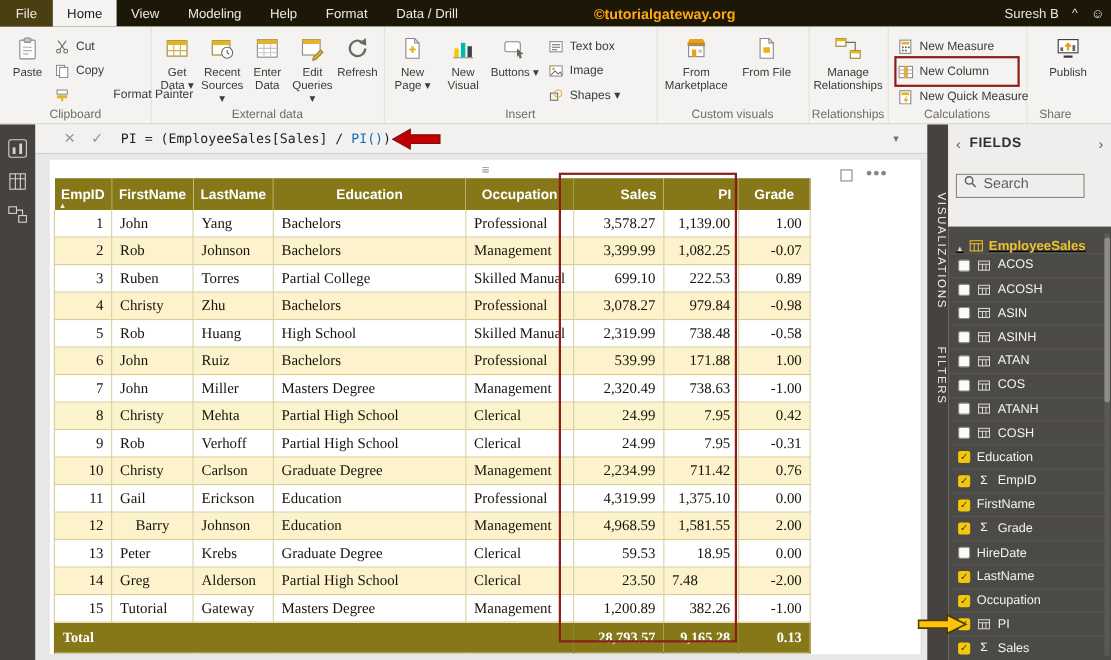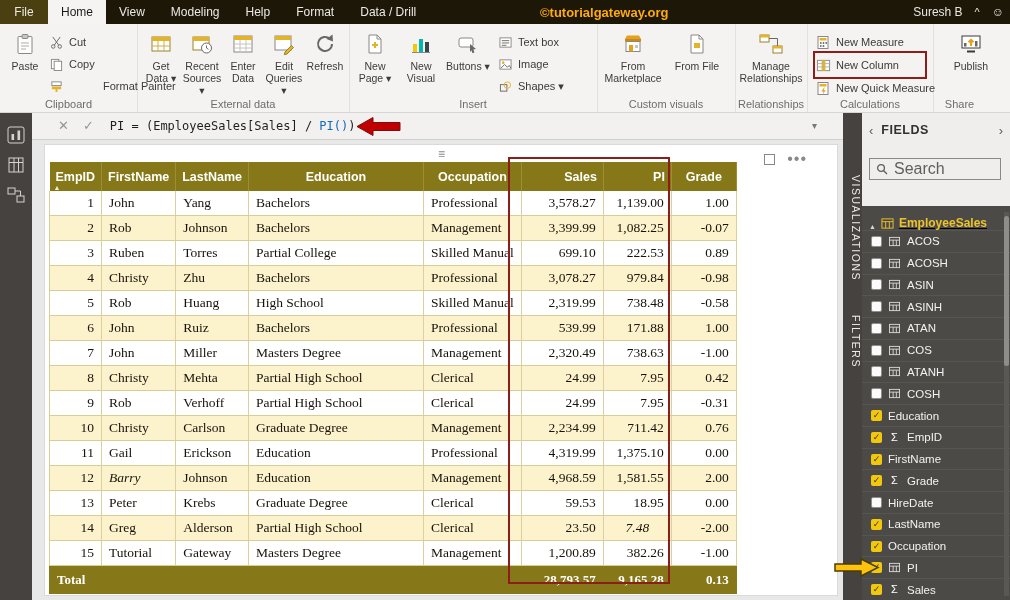--- a/index.html
+++ b/index.html
@@ -65,22 +65,22 @@
   .strip{position:absolute;left:843px;top:112px;width:19px;height:488px;background:#454240;z-index:6;}
   .strip-label{position:absolute;left:0;width:19px;display:flex;justify-content:center;
                writing-mode:vertical-rl;font-size:10.5px;letter-spacing:1.5px;color:#edecea;}
 
   
   .fields{position:absolute;left:862px;top:112px;width:148px;height:488px;background:#efeeec;z-index:6;}
   .fields-header{position:absolute;left:0;top:0;width:148px;height:36px;display:flex;align-items:center;color:#323130;}
   .fields-title{font-size:12.5px;font-weight:bold;letter-spacing:.5px;margin-left:8px;}
   .chev{color:#5f5d5b;font-size:13px;}
   .chev.l{margin-left:7px;} .chev.r{position:absolute;right:7px;}
-  .searchbox{position:absolute;left:7px;top:46px;width:132px;height:22px;border:1px solid #8a8886;
-             display:flex;align-items:center;gap:6px;padding:0 6px;color:#605e5c;font-size:16px;background:#efeeec;box-sizing:border-box;}
+  .searchbox{position:absolute;left:7px;top:46px;width:117px;height:22px;border:1px solid #8a8886;
+             display:flex;align-items:flex-start;gap:6px;padding:0 6px;color:#605e5c;font-size:13px;background:#efeeec;box-sizing:border-box;}
   .fblock{position:absolute;left:0;top:94px;width:148px;height:394px;background:#4c4a47;
           display:flex;flex-direction:column;}
   .trow{height:24px;display:flex;align-items:flex-end;gap:5px;padding-left:7px;flex:none;text-decoration:underline;}
   .exp{font-size:7px;color:#d8d6d3;}
   .tname{color:#edc32c;font-weight:bold;font-size:12px;}
   #field-rows{flex:1;display:flex;flex-direction:column;}
   .frow{flex:1;display:flex;align-items:center;gap:6px;padding-left:9px;border-top:1px solid #575550;
         font-size:11.5px;color:#f3f2f0;}
   .cb{width:11px;height:11px;flex:none;border-radius:2px;display:flex;align-items:center;justify-content:center;
       font-size:9px;line-height:1;}
@@ -556,21 +556,21 @@
               <td style="text-align: left;">Gail</td>
               <td style="text-align: left;">Erickson</td>
               <td style="text-align: left;">Education</td>
               <td style="text-align: left;">Professional</td>
               <td style="text-align: right;">4,319.99</td>
               <td style="text-align: right;">1,375.10</td>
               <td style="text-align: right;">0.00</td>
             </tr>
             <tr class="alt">
               <td style="text-align: right;">12</td>
-              <td style="text-align: left; font-style: italic;">Barry</td>
+              <td style="text-align: center;">Barry</td>
               <td style="text-align: left;">Johnson</td>
               <td style="text-align: left;">Education</td>
               <td style="text-align: left;">Management</td>
               <td style="text-align: right;">4,968.59</td>
               <td style="text-align: right;">1,581.55</td>
               <td style="text-align: right;">2.00</td>
             </tr>
             <tr>
               <td style="text-align: right;">13</td>
               <td style="text-align: left;">Peter</td>
@@ -581,21 +581,21 @@
               <td style="text-align: right;">18.95</td>
               <td style="text-align: right;">0.00</td>
             </tr>
             <tr class="alt">
               <td style="text-align: right;">14</td>
               <td style="text-align: left;">Greg</td>
               <td style="text-align: left;">Alderson</td>
               <td style="text-align: left;">Partial High School</td>
               <td style="text-align: left;">Clerical</td>
               <td style="text-align: right;">23.50</td>
-              <td style="text-align: center; font-style: italic;">7.48</td>
+              <td style="text-align: left;">7.48</td>
               <td style="text-align: right;">-2.00</td>
             </tr>
             <tr>
               <td style="text-align: right;">15</td>
               <td style="text-align: left;">Tutorial</td>
               <td style="text-align: left;">Gateway</td>
               <td style="text-align: left;">Masters Degree</td>
               <td style="text-align: left;">Management</td>
               <td style="text-align: right;">1,200.89</td>
               <td style="text-align: right;">382.26</td>

